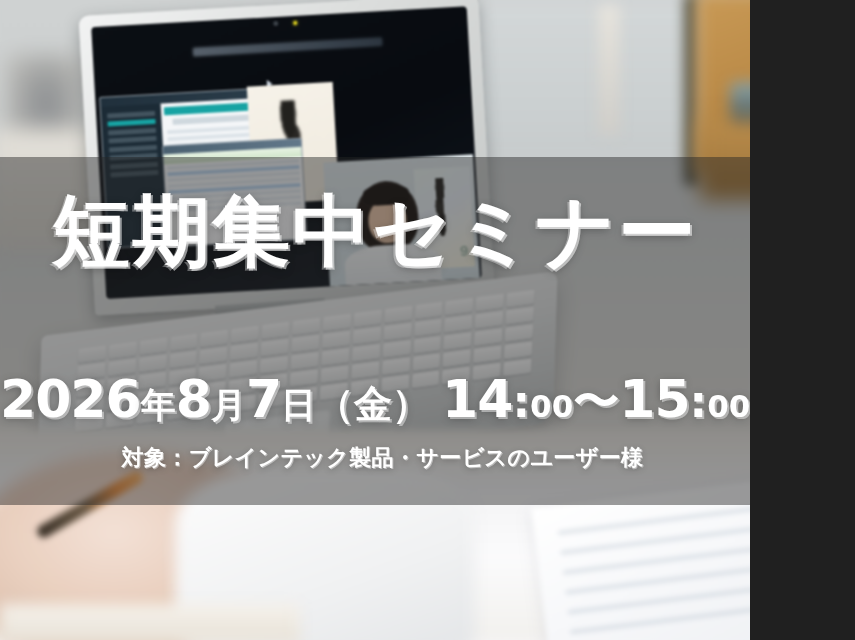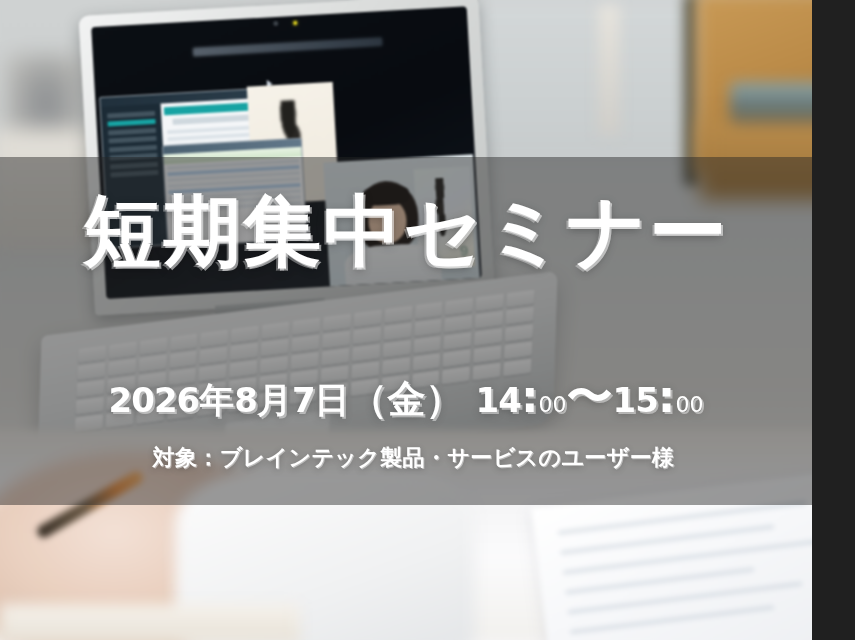--- a/index.html
+++ b/index.html
@@ -3,21 +3,21 @@
 <meta charset="utf-8">
 <title>Seminar Banner</title>
 <style>
   html, body {
     margin: 0;
     padding: 0;
     background: #202020;
   }
   #banner {
     position: relative;
-    width: 812px;
+    width: 750px;
     height: 640px;
     overflow: hidden;
     font-family: "Liberation Sans", "DejaVu Sans", sans-serif;
     user-select: none;
   }
 
   
   .photo {
     position: absolute;
     inset: 0;
@@ -451,35 +451,35 @@
     text-align: center;
     color: #ffffff;
     line-height: 1;
     white-space: nowrap;
     text-shadow:
       2px 2px 0 rgba(255,255,255,.45),
       0 2px 8px rgba(0,0,0,.28);
     font-family: "DejaVu Sans", "Liberation Sans", sans-serif;
   }
   .dateline .big {
-    font-size: 34px;
+    font-size: 52px;
     font-weight: 700;
     letter-spacing: -1px;
   }
   .dateline .kanji {
     font-size: 35px;
     font-weight: 700;
   }
   .dateline .paren {
     font-size: 38px;
     font-weight: 700;
   }
   .dateline .min {
-    font-size: 22px;
-    font-weight: 400;
+    font-size: 31px;
+    font-weight: 700;
     vertical-align: baseline;
     text-align: right;
   }
   .dateline .sep {
     font-size: 46px;
     font-weight: 700;
   }
   .dateline .colon {
     font-size: 44px;
     font-weight: 700;

